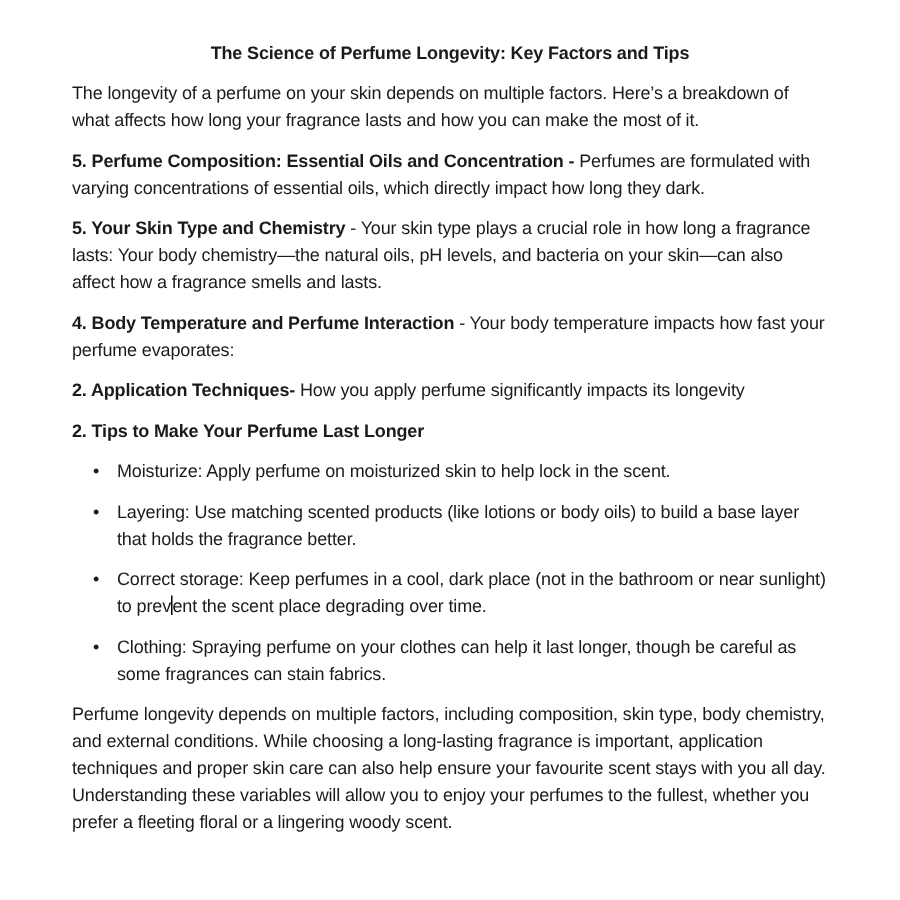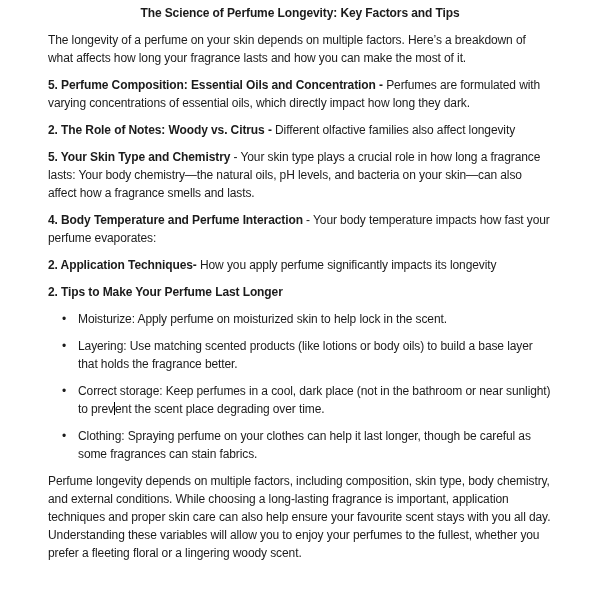--- a/index.html
+++ b/index.html
@@ -5,21 +5,21 @@
   * { box-sizing: border-box; }
   html, body { margin: 0; padding: 0; }
   body {
     width: 600px; height: 600px;
     background: #ffffff;
     font-family: "Liberation Sans", "DejaVu Sans", sans-serif;
     overflow: hidden;
   }
   .page {
     width: 600px; height: 600px;
-    padding: 4px 48px 0 48px;
+    padding: 26px 48px 0 48px;
     color: #1b1b1b;
     font-size: 12px;
     line-height: 18px;
     letter-spacing: -0.1px;
   }
   .doc-title {
     font-size: 12px;
     line-height: 18px;
     font-weight: bold;
     text-align: center;
@@ -54,21 +54,20 @@
 <body>
 
 <div class="page">
 
   <h1 class="doc-title">The Science of Perfume Longevity: Key Factors and Tips</h1>
 
   <p class="para bold">The longevity of a perfume on your skin depends on multiple factors. Here’s a breakdown of what affects how long your fragrance lasts and how you can make the most of it.</p>
 
   <p class="para"><strong>5. Perfume Composition: Essential Oils and Concentration -</strong><span> Perfumes are formulated with varying concentrations of essential oils, which directly impact how long they dark.</span></p>
 
-  <p class="para"><strong>2. The Role of Notes: Woody vs. Citrus -</strong><span> Different olfactive families also affect longevity</span></p>
 
   <p class="para"><strong>5. Your Skin Type and Chemistry</strong><span> - Your skin type plays a crucial role in how long a fragrance lasts: Your body chemistry—the natural oils, pH levels, and bacteria on your skin—can also affect how a fragrance smells and lasts.</span></p>
 
   <p class="para"><strong>4. Body Temperature and Perfume Interaction</strong><span> - Your body temperature impacts how fast your perfume evaporates:</span></p>
 
   <p class="para"><strong>2. Application Techniques-</strong><span> How you apply perfume significantly impacts its longevity</span></p>
 
 
   <p class="para"><strong>2. Tips to Make Your Perfume Last Longer</strong><span></span></p>
 

